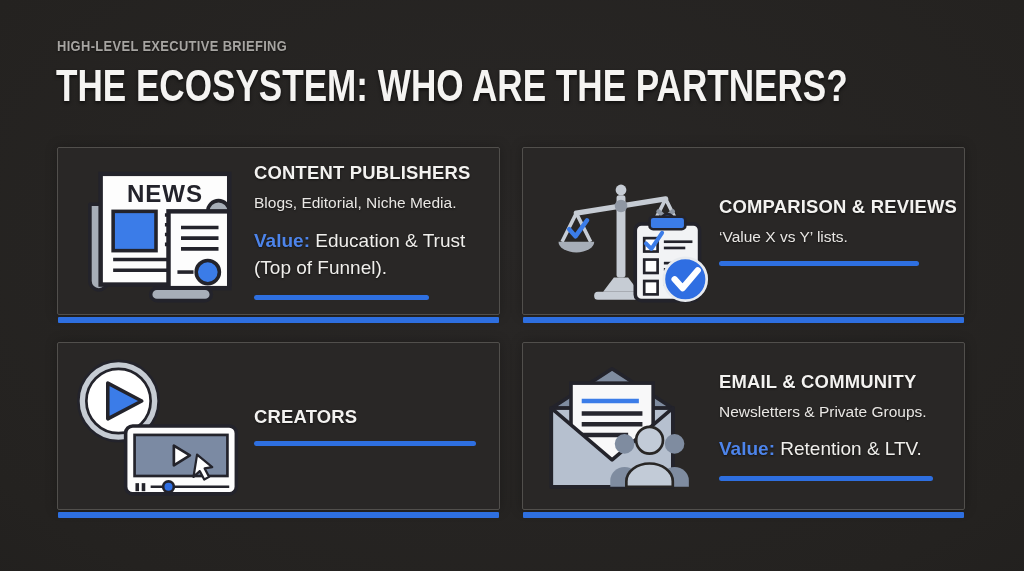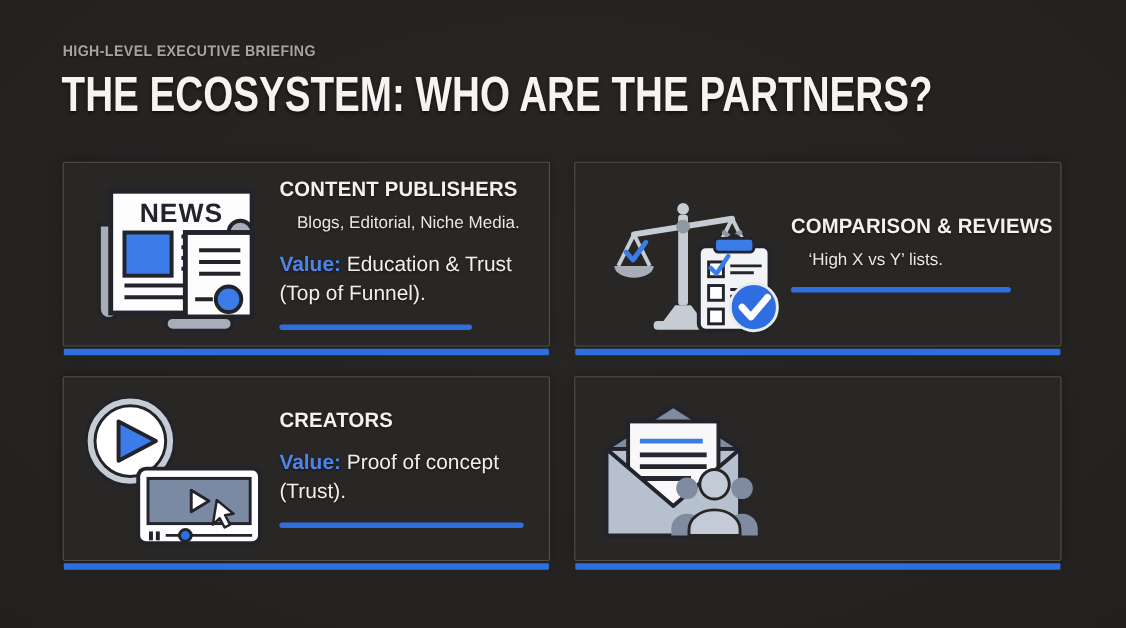--- a/index.html
+++ b/index.html
@@ -38,21 +38,21 @@
   .icon-box{width:196px;flex:0 0 196px;display:flex;justify-content:center;align-items:center;}
   .icon-box svg{width:182px;height:150px;}
   .txt{
     flex:1;max-width:226px;display:flex;flex-direction:column;justify-content:center;
     padding-right:14px;text-shadow:0 1px 2px rgba(0,0,0,.55);
   }
   .card-title{
     font-size:19px;font-weight:700;color:#f3f2f0;letter-spacing:.2px;
     transform:scaleX(.97);transform-origin:left center;white-space:nowrap;
   }
-  .card-sub{margin-top:9px;font-size:15.5px;color:#e9e7e4;line-height:1.35;margin-left:16px;}
+  .card-sub{margin-top:9px;font-size:15.5px;color:#e9e7e4;line-height:1.35;}
   .card-value{margin-top:14px;font-size:19px;color:#f0efec;line-height:1.42;}
   .vlabel{color:var(--value-label,#4d84ea);font-weight:700;}
   .vtext{white-space:pre-line;}
   .underline{margin-top:13px;height:5px;border-radius:2.5px;background:var(--accent,#2e6fe0);}
   .u0{width:175px;} .u1{width:200px;} .u2{width:222px;} .u3{width:214px;}
 </style>
 </head>
 <body>
 
 <div class="slide">
@@ -131,21 +131,21 @@
               <line x1="148" y1="127" x2="172" y2="127"></line>
             <line x1="148" y1="144" x2="178" y2="144"></line>
           </g>
           <polyline points="128,98 134,104 146,86" stroke="#3b7ce8" stroke-width="4.5" stroke-linecap="round" stroke-linejoin="round" fill="none"></polyline>
           <circle cx="172" cy="138" r="24" fill="#2f6ee2" stroke="#e8ebef" stroke-width="3"></circle>
           <polyline points="160,138 169,148 186,128" stroke="#ffffff" stroke-width="7" stroke-linecap="round" stroke-linejoin="round" fill="none"></polyline>
         </svg>
       </div>
       <div class="txt">
         <div class="card-title">COMPARISON &amp; REVIEWS</div>
-        <div class="card-sub">‘High X vs Y’ lists.</div>
+        <div class="card-sub">‘Value X vs Y’ lists.</div>
         <div class="underline u1"></div>
       </div>
       <div class="card-bar"></div>
     </section>
 
     <section class="card">
       <div class="icon-box">
         <svg viewBox="0 0 200 168" fill="none">
           <circle cx="58" cy="56" r="45" fill="#c6ccd4" stroke="#23232b" stroke-width="3"></circle>
           <circle cx="58" cy="56" r="36" fill="#ffffff" stroke="#23232b" stroke-width="3"></circle>
@@ -155,24 +155,20 @@
           <path d="M120,106 L120,128 L138,117 z" fill="#ffffff" stroke="#23232b" stroke-width="3" stroke-linejoin="round"></path>
           <path d="M146,116 l17,14 -8.5,1.5 5,9.5 -5.5,3 -5,-9.5 -7,6.5 z" fill="#ffffff" stroke="#23232b" stroke-width="2.5" stroke-linejoin="round"></path>
           <rect x="77" y="148" width="4" height="9" fill="#23232b"></rect>
           <rect x="84" y="148" width="4" height="9" fill="#23232b"></rect>
           <line x1="94" y1="152" x2="182" y2="152" stroke="#23232b" stroke-width="3"></line>
           <circle cx="114" cy="152" r="6" fill="#2f6ee2" stroke="#23232b" stroke-width="3"></circle>
         </svg>
       </div>
       <div class="txt">
         <div class="card-title">CREATORS</div>
-        <div class="card-value">
-          <span class="vlabel">Value:</span>
-          <span class="vtext">Proof of concept (Trust).</span>
-        </div>
         <div class="underline u2"></div>
       </div>
       <div class="card-bar"></div>
     </section>
 
     <section class="card">
       <div class="icon-box">
         <svg viewBox="0 0 200 168" fill="none">
           <polygon points="22,64 90,20 158,64" fill="#7f8ca0" stroke="#23232b" stroke-width="4" stroke-linejoin="round"></polygon>
           <rect x="22" y="64" width="136" height="88" fill="#b6c0cf" stroke="#23232b" stroke-width="4"></rect>
@@ -185,17 +181,26 @@
           </g>
           <path d="M22,64 L90,122 L158,64 L158,152 L22,152 Z" fill="#b6c0cf" stroke="#23232b" stroke-width="4" stroke-linejoin="round"></path>
           <circle cx="104" cy="104" r="11" fill="#7f8ca0"></circle>
           <path d="M88,152 v-7 a16,15 0 0 1 32,0 v7 z" fill="#7f8ca0"></path>
           <circle cx="160" cy="104" r="11" fill="#7f8ca0"></circle>
           <path d="M144,152 v-7 a16,15 0 0 1 32,0 v7 z" fill="#7f8ca0"></path>
           <circle cx="132" cy="100" r="15" fill="#c2cbd7" stroke="#282625" stroke-width="3"></circle>
           <path d="M106,152 v-6 a26,20 0 0 1 52,0 v6 z" fill="#c2cbd7" stroke="#282625" stroke-width="3"></path>
         </svg>
       </div>
+      <div class="txt">
+        <div class="card-title">EMAIL &amp; COMMUNITY</div>
+        <div class="card-sub">Newsletters &amp; Private Groups.</div>
+        <div class="card-value">
+          <span class="vlabel">Value:</span>
+          <span class="vtext">Retention &amp; LTV.</span>
+        </div>
+        <div class="underline u3"></div>
+      </div>
       <div class="card-bar"></div>
     </section>
 
   </div>
 </div>
 
 </body></html>

